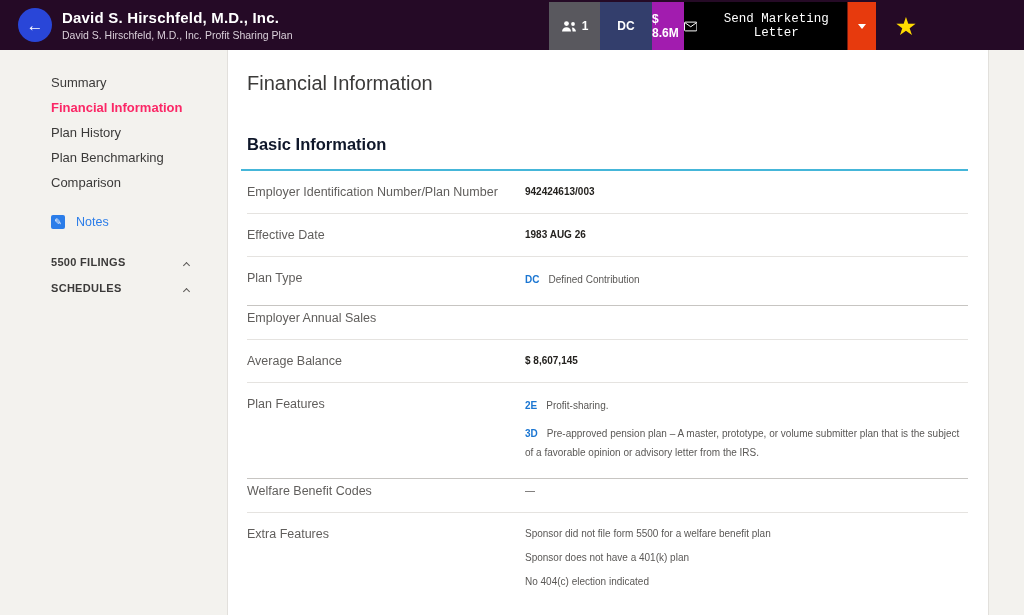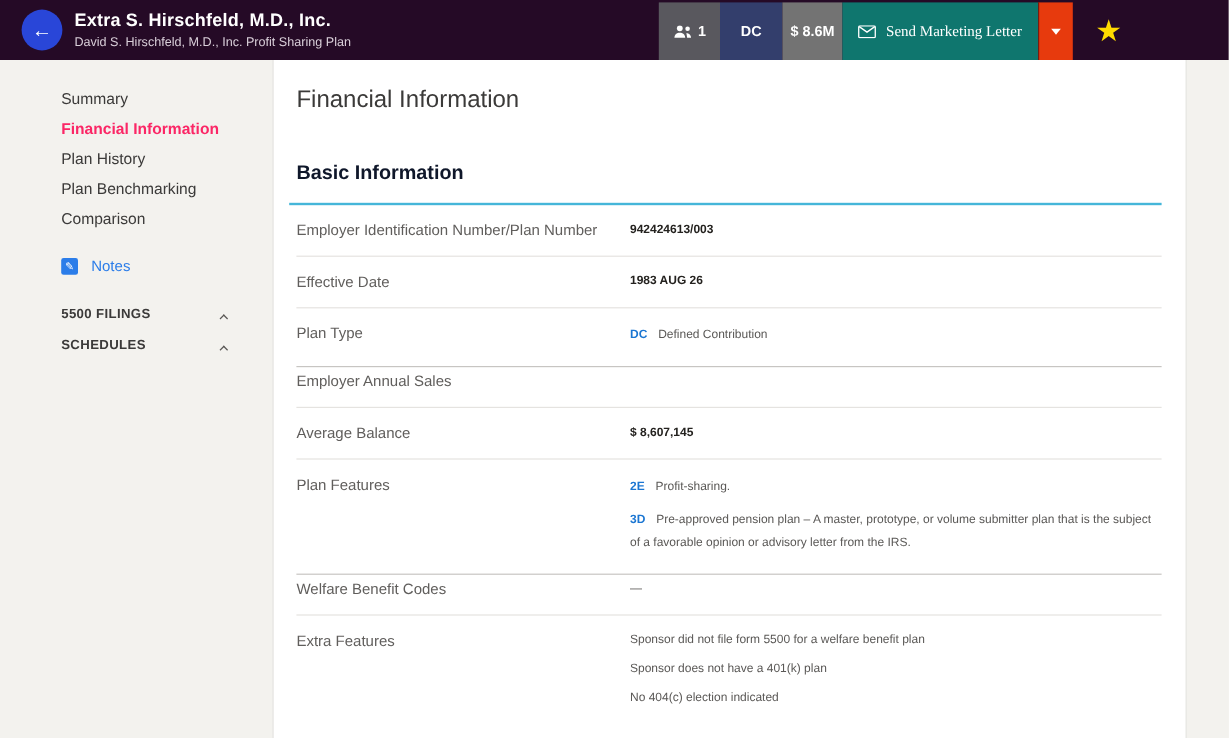--- a/index.html
+++ b/index.html
@@ -12,23 +12,23 @@
     background:#2946d8; border:none; color:#fff; cursor:pointer; display:flex; align-items:center; justify-content:center; }
   .back-btn span { font-size:17px; font-weight:bold; line-height:1; }
   .title-block { position:absolute; left:62px; top:9px; color:#fff; }
   .h-title { font-size:15px; font-weight:600; letter-spacing:.2px; }
   .h-sub { font-size:10.5px; color:#d9cfd9; margin-top:3px; }
 
   .h-right { position:absolute; left:549px; top:2px; height:48px; display:flex; align-items:stretch; }
   .badge { display:flex; align-items:center; justify-content:center; gap:5px; color:#fff; font-size:12px; font-weight:600; }
   .badge-gray { width:51px; background:#59585e; }
   .badge-navy { width:52px; background:#333e6c; }
-  .badge-magenta { width:50px; background:#737373; }
+  .badge-magenta { width:32px; background:#a21caf; }
   .send-group { display:flex; }
-  .send-btn { width:163px; background:#0f766e; border:none; color:#fff; font-family:Liberation Serif, serif;
+  .send-btn { width:163px; background:#000000; border:none; color:#fff; font-family:Liberation Mono, monospace;
     font-size:12.5px; display:flex; align-items:center; justify-content:center; gap:8px; cursor:pointer; }
   .send-caret { width:29px; background:#e73a0d; border:none; border-left:1px solid rgba(30,0,18,.55);
     display:flex; align-items:center; justify-content:center; cursor:pointer; }
   .caret-down { width:0; height:0; border-left:4px solid transparent; border-right:4px solid transparent; border-top:5px solid #fff; }
   .star-wrap { width:60px; display:flex; align-items:center; justify-content:center; }
   .star { color:#ffdb00; font-size:25px; line-height:1; cursor:pointer; }
 
   
   .body-row { display:flex; height:565px; }
   .sidebar { width:198px; flex:none; background:#f3f2ee; padding:26px 0 0 22px;margin-left:29px; }
@@ -66,21 +66,21 @@
   .feat-line:last-child { margin-bottom:0; }
 </style>
 </head>
 <body>
 
 <div class="header">
   <button class="back-btn">
     <span>←</span>
   </button>
   <div class="title-block">
-    <div class="h-title">Extra S. Hirschfeld, M.D., Inc.</div>
+    <div class="h-title">David S. Hirschfeld, M.D., Inc.</div>
     <div class="h-sub">David S. Hirschfeld, M.D., Inc. Profit Sharing Plan</div>
   </div>
   <div class="h-right">
     <div class="badge badge-gray">
       <svg width="16" height="11" viewBox="0 0 16 11">
         <circle cx="5.5" cy="2.6" r="2.4" fill="#fff"></circle>
         <path d="M1 10.5c0-2.6 2-4.2 4.5-4.2s4.5 1.6 4.5 4.2z" fill="#fff"></path>
         <circle cx="12" cy="3" r="1.9" fill="#fff"></circle>
         <path d="M11 6.4c2.2.1 3.9 1.6 3.9 4.1h-3.3z" fill="#fff"></path>
       </svg>

